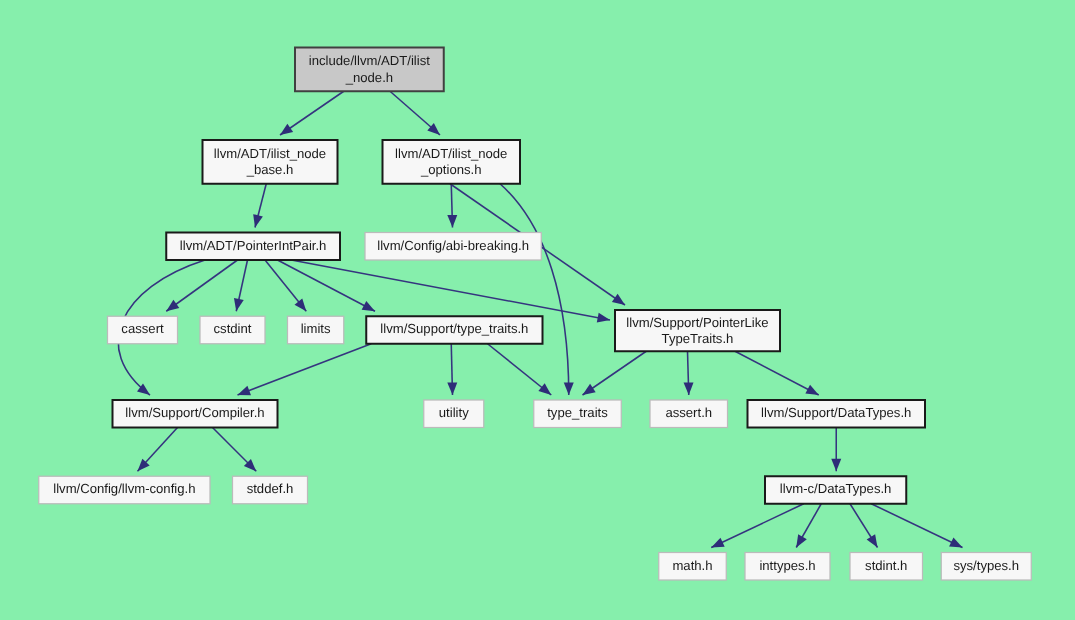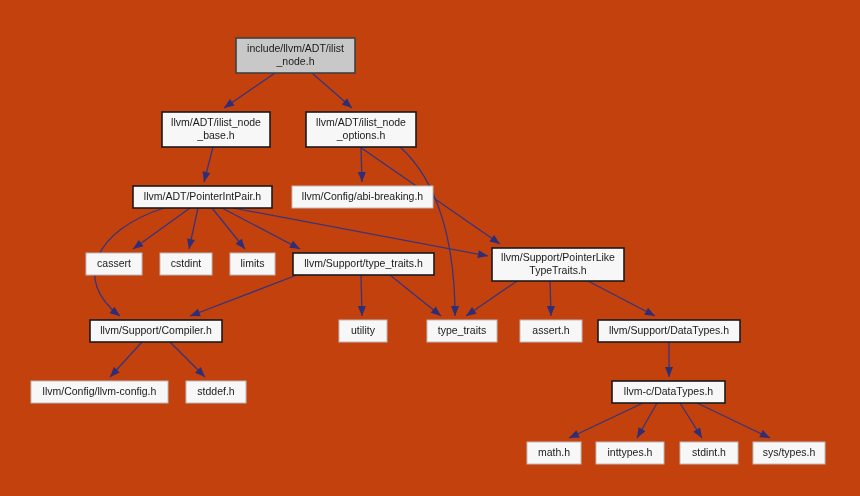--- a/index.html
+++ b/index.html
@@ -4,21 +4,21 @@
 <style>
   html, body {
     margin: 0;
     padding: 0;
     background: #f7f7f7;
   }
   #graph-root {
     position: relative;
     width: 860px;
     height: 496px;
-    background: #c2410c;
+    background: #86efac;
     font-family: "Liberation Sans", sans-serif;
     overflow: hidden;
     text-align: center;
   }
   svg#graph-svg {
     position: absolute;
     left: 0;
     top: 0;
     width: 860px;
     height: 496px;

